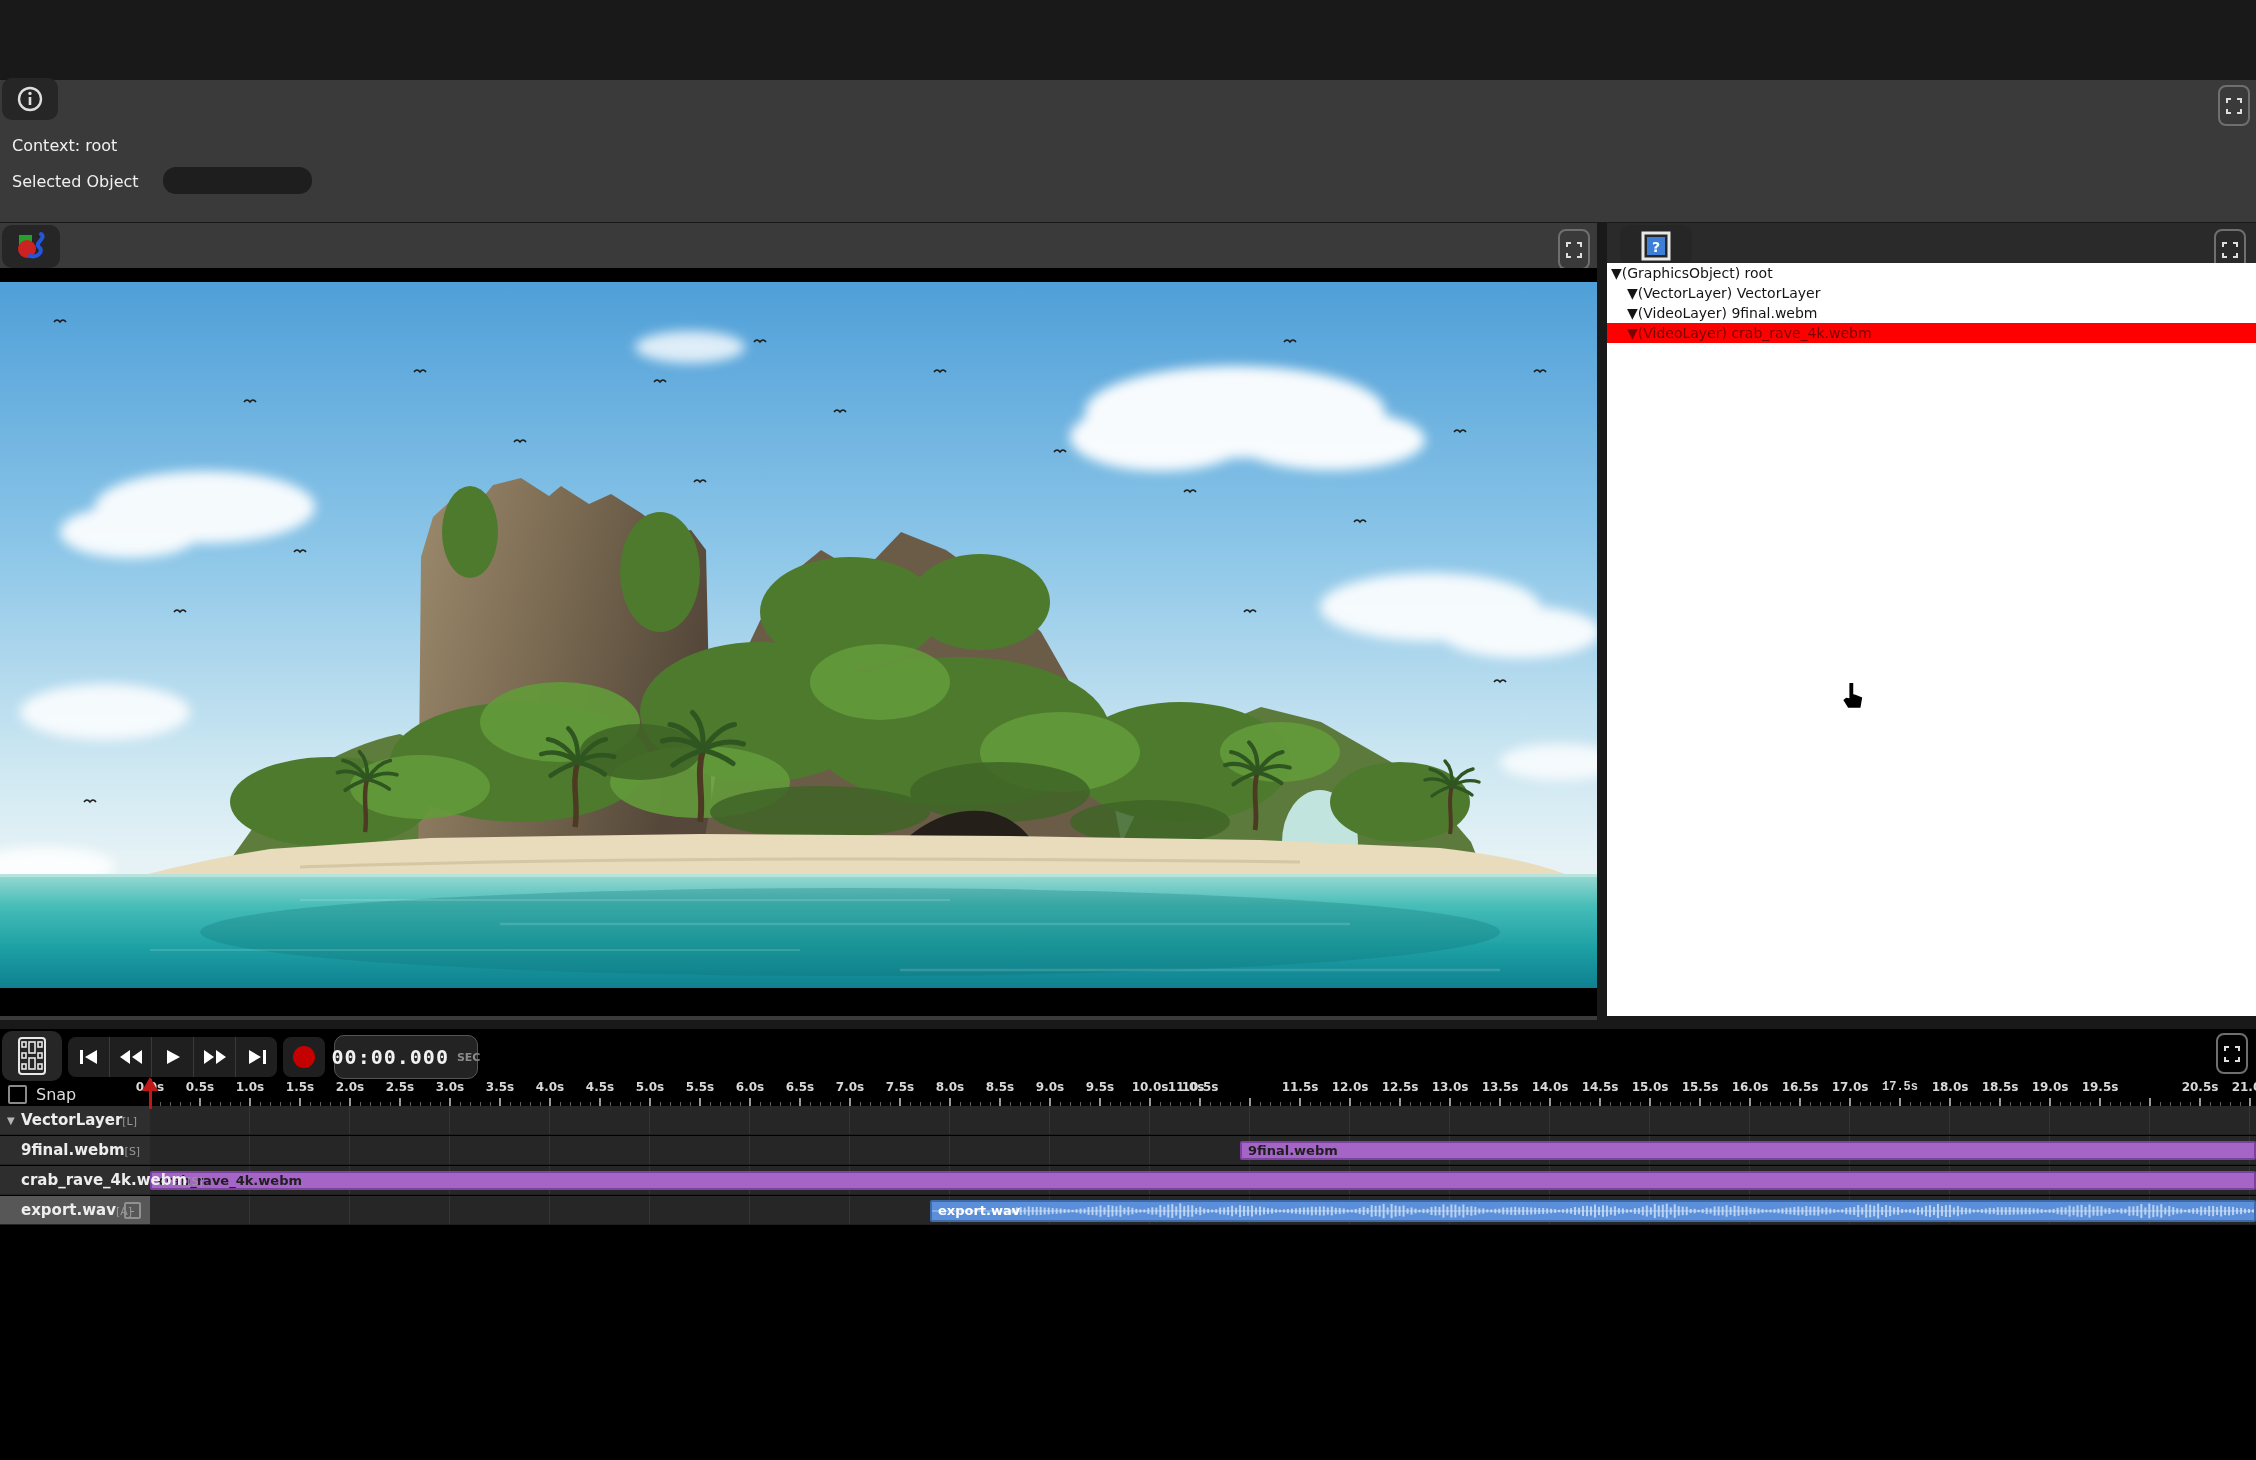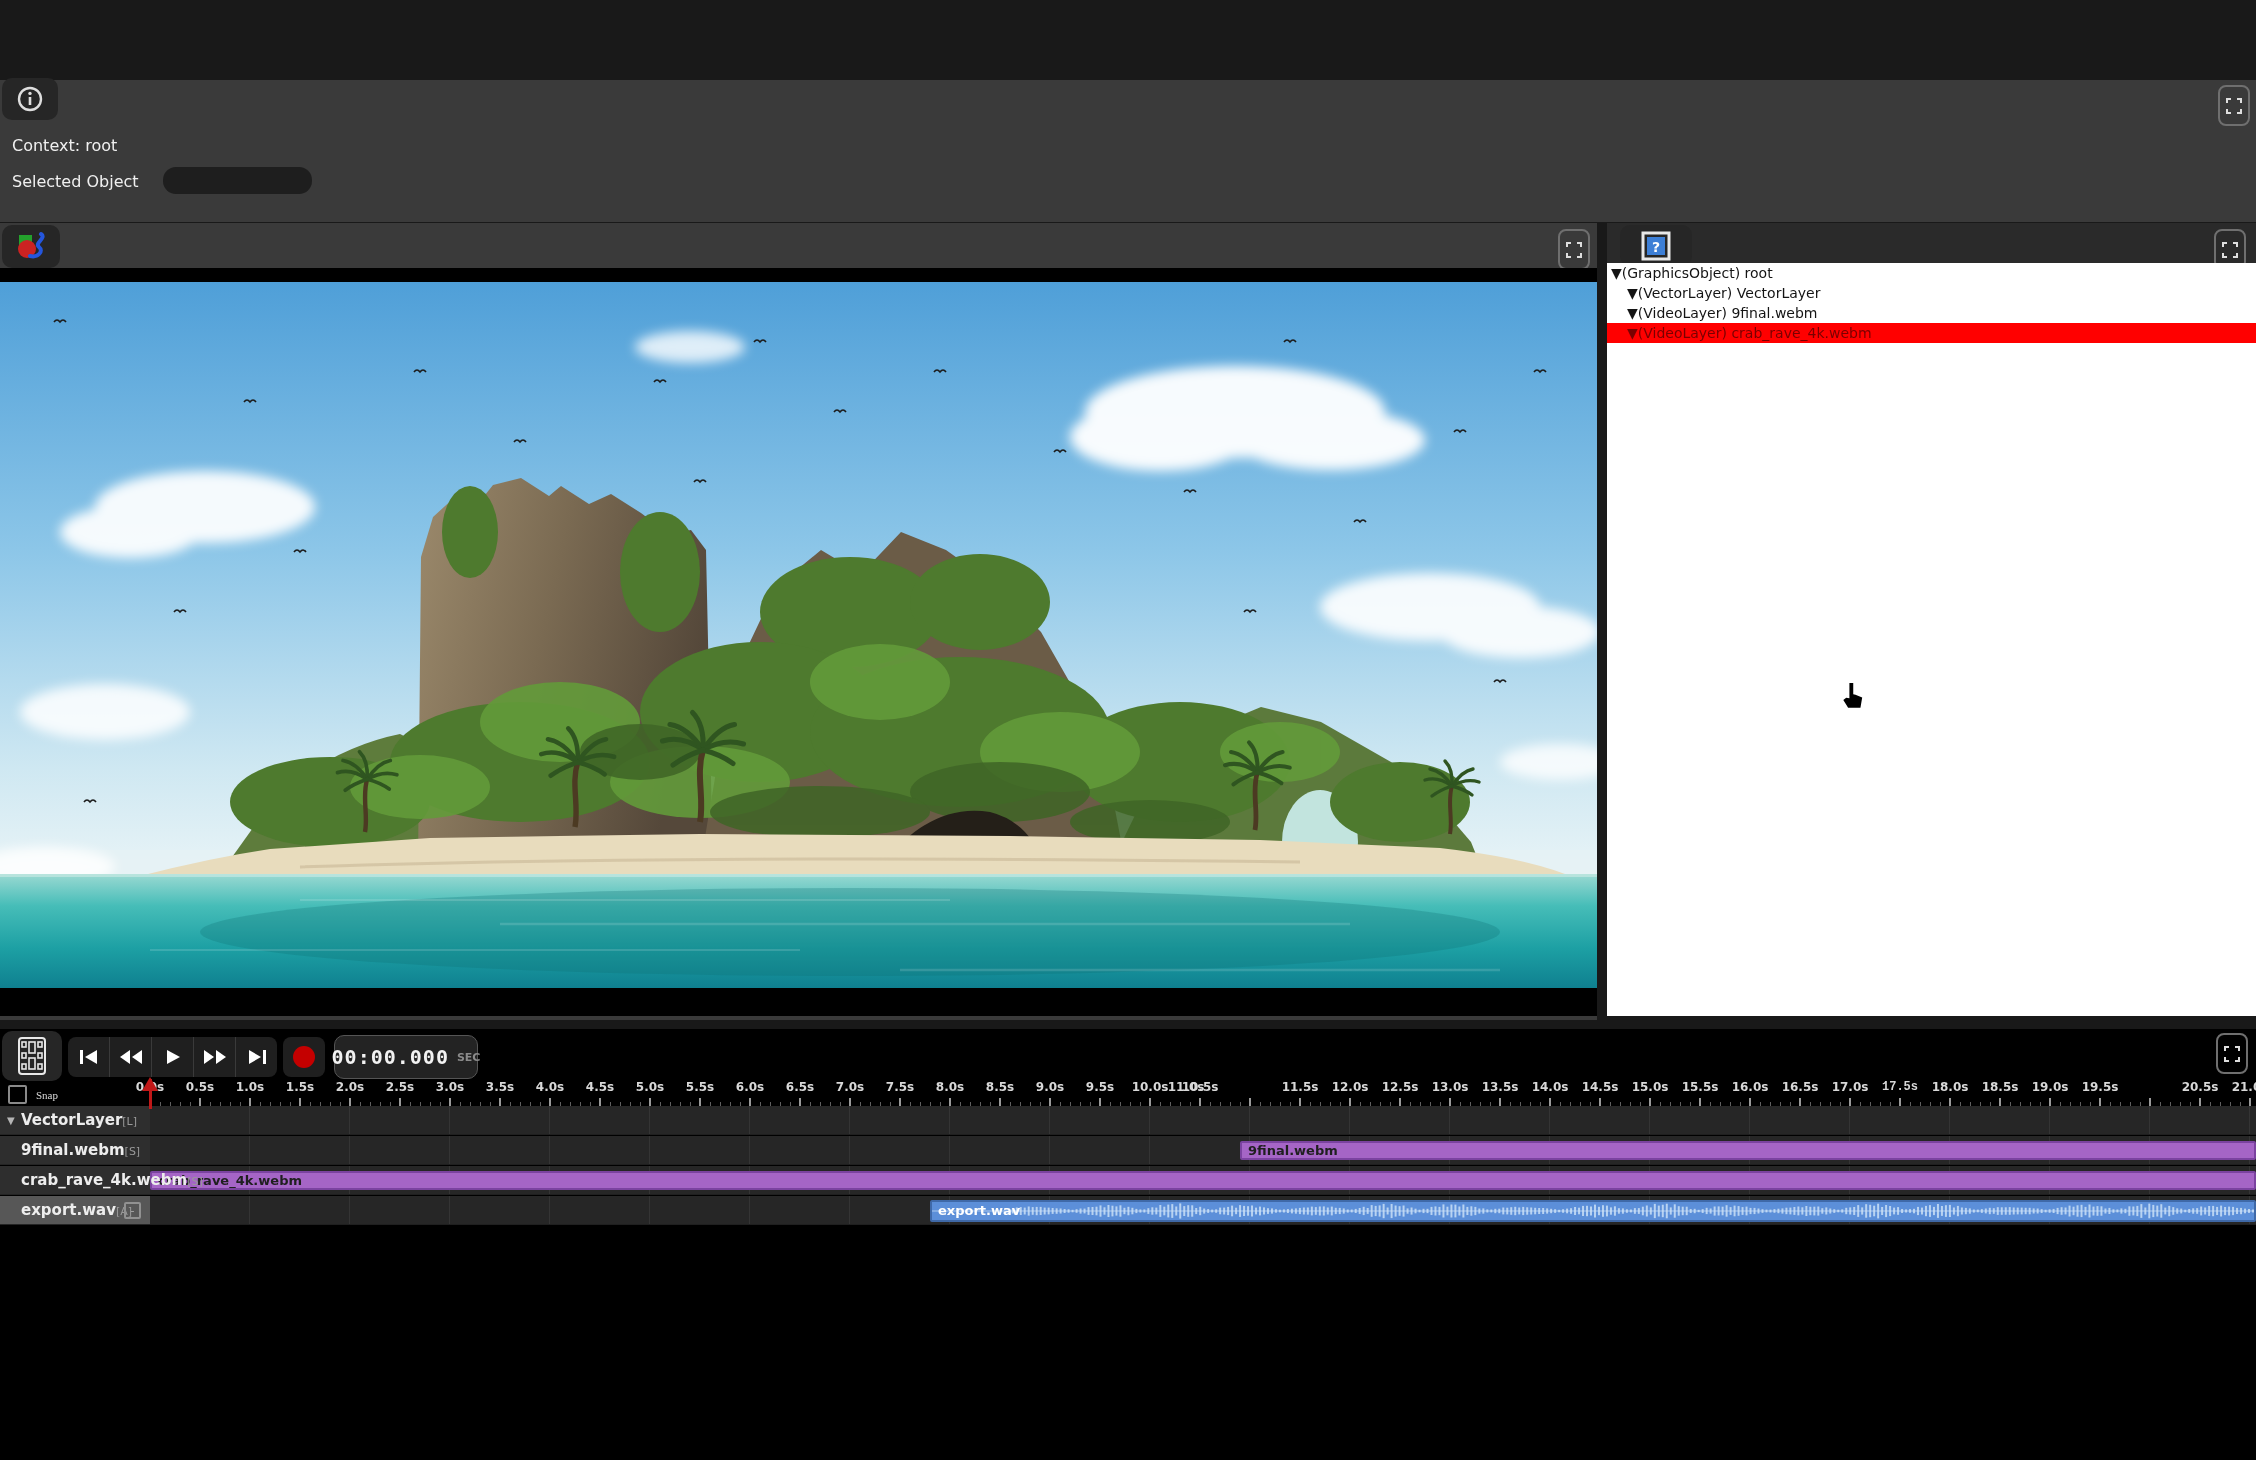--- a/index.html
+++ b/index.html
@@ -53,21 +53,21 @@
        display:flex;align-items:center;justify-content:center;}
   .rec-dot{width:22px;height:22px;border-radius:50%;background:#c40000;}
   .timebox{position:absolute;left:334px;top:6px;width:144px;height:44px;background:#232323;
        border:1px solid #555;border-radius:10px;display:flex;align-items:center;justify-content:center;gap:8px;box-sizing:border-box;}
   .timebox .digits{font-family:"DejaVu Sans Mono","Liberation Mono",monospace;font-weight:bold;
        font-size:20px;color:#f2f2f2;letter-spacing:1px;}
   .timebox .unit{font-size:11px;font-weight:bold;color:#8a8a8a;}
   .timeline .fs-btn{left:2216px;top:4px;}
   .snap{position:absolute;left:8px;top:56px;display:flex;align-items:center;gap:9px;}
   .snap .box{width:15px;height:15px;border:2px solid #8a8a8a;border-radius:2px;background:transparent;}
-  .snap .lbl{font-size:11px;color:#dcdcdc;font-family:Liberation Serif, serif;}
+  .snap .lbl{font-size:16px;color:#dcdcdc;}
   .ruler{position:absolute;left:0;top:51px;width:2256px;height:27px;}
   .r-label{position:absolute;top:0;transform:translateX(-50%);font-size:12px;font-weight:bold;color:#d8d8d8;}
   .r-tick{position:absolute;background:#9a9a9a;width:2px;}
   .r-tick.minor{background:#5f5f5f;width:1px;}
   .tracks{position:absolute;left:0;top:77px;width:2256px;}
   .trow{position:absolute;left:0;width:2256px;height:30px;}
   .trow .labelcol{position:absolute;left:0;top:0;width:150px;height:29px;background:#2e2e2e;
        border-bottom:1px solid #242424;box-sizing:border-box;}
   .trow .labelcol.selected{background:#575757;}
   .trow .name{position:absolute;left:21px;top:0;height:29px;line-height:29px;font-size:15px;

